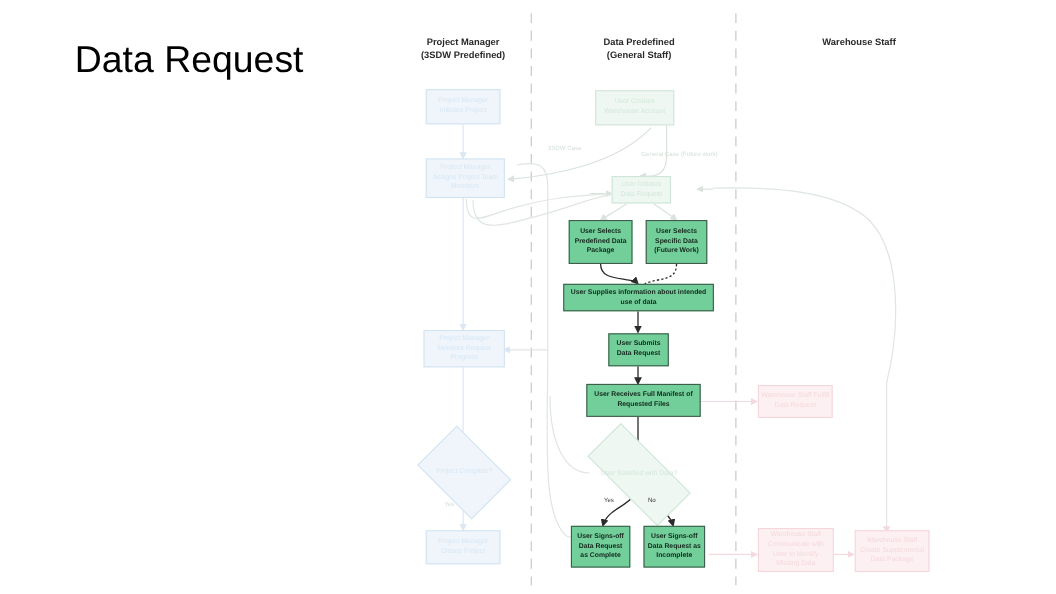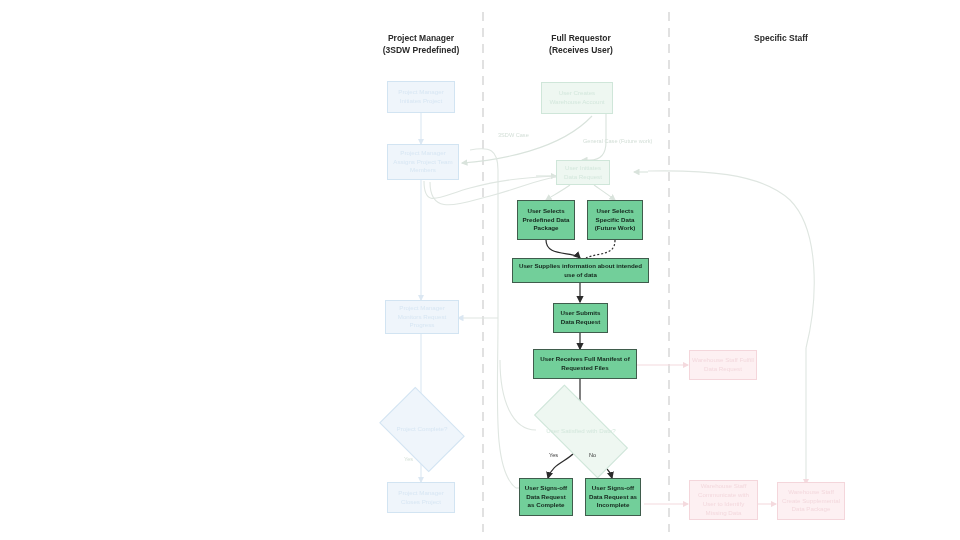--- a/index.html
+++ b/index.html
@@ -75,20 +75,21 @@
     position:absolute;font-size:5.6px;color:#cdd9cf;white-space:nowrap;
   }
   .elabel.dark{color:#3a3a3a;}
   .elabel.faint{color:#d2ded6;}
 </style>
 </head>
 <body>
 
 <div id="slide">
 
+  <div id="title">Data Request</div>
 
   <div id="diagram">
 
     <svg id="wires" viewBox="0 0 960 540" xmlns="http://www.w3.org/2000/svg">
       <defs>
         <marker id="ah" markerWidth="6" markerHeight="6" refX="5" refY="3" orient="auto" markerUnits="strokeWidth">
           <path d="M0,0 L6,3 L0,6 z" fill="#2b2b2b"></path>
         </marker>
         <marker id="ahf" markerWidth="6" markerHeight="6" refX="5" refY="3" orient="auto" markerUnits="strokeWidth">
           <path d="M0,0 L6,3 L0,6 z" fill="#d9e3dc"></path>
@@ -175,25 +176,25 @@
         <path d="M758,504 L776,504" marker-end="url(#ahp)"></path>
         <path d="M806,480 L806,484" marker-end="url(#ahp)"></path>
       </g>
     </svg>
 
     <div class="lane-head" style="left:350px;top:32px;width:142px;">
       <div>Project Manager</div>
       <div>(3SDW Predefined)</div>
     </div>
     <div class="lane-head" style="left:510px;top:32px;width:142px;">
-      <div>Full Requestor</div>
-      <div>(Receives User)</div>
+      <div>Data Predefined</div>
+      <div>(General Staff)</div>
     </div>
     <div class="lane-head" style="left:692px;top:32px;width:178px;">
-      <div>Specific Staff</div>
+      <div>Warehouse Staff</div>
     </div>
 
     <div class="node n-blue" style="left:387px;top:81px;width:68px;height:32px;">
       <span>Project Manager Initiates Project</span>
     </div>
 
     <div class="node n-blue" style="left:387px;top:144px;width:72px;height:36px;">
       <span>Project Manager Assigns Project Team Members</span>
     </div>
 

